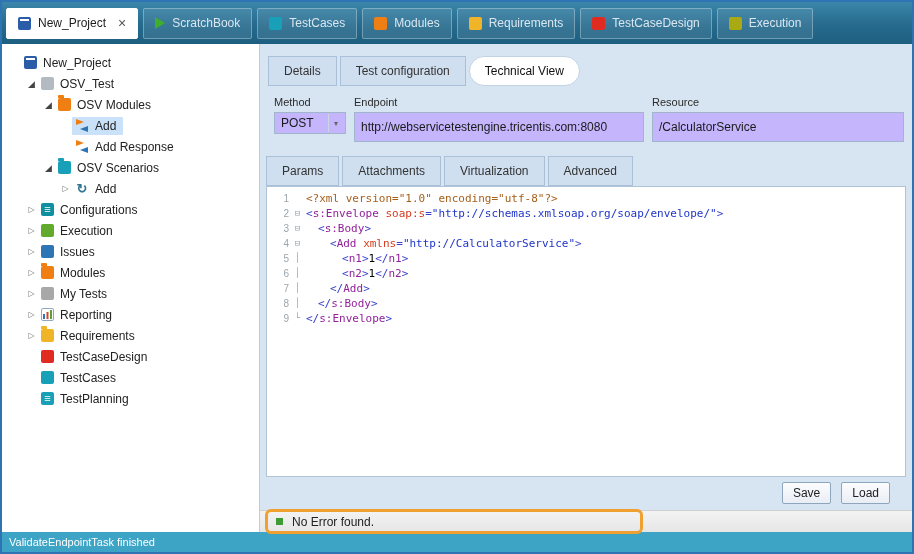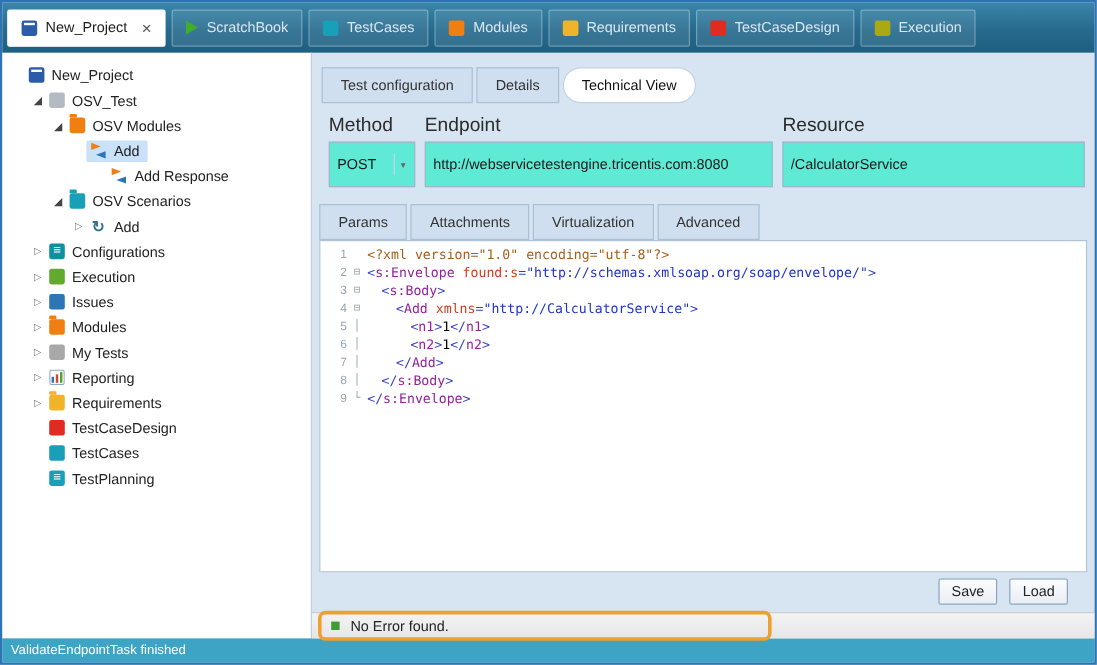--- a/index.html
+++ b/index.html
@@ -58,23 +58,23 @@
   .detail-tabs { display: flex; margin: 12px 0 0 8px; gap: 3px; flex: none; }
   .dtab, .ptab {
     height: 30px; padding: 0 15px; display: flex; align-items: center;
     font-size: 12px; color: #333; background: #cfdff0; border: 1px solid #a9c0d8; cursor: default;
   }
   .dtab.active, .ptab.active { background: #fff; border-color: #c2d3e4; color: #111; border-radius: 15px; }
 
   
   .form-row { display: flex; gap: 8px; padding: 10px 0 0 14px; flex: none; }
   .field { display: flex; flex-direction: column; gap: 4px; }
-  .field label { font-size: 16px; color: #2b2b2b; }
+  .field label { font-size: 11px; color: #2b2b2b; }
   .control {
-    height: 38px; background: #5eead4; border: 1px solid #9fb6cc; font-size: 12px;
+    height: 22px; background: #c4b5fd; border: 1px solid #9fb6cc; font-size: 12px;
     color: #1a1a1a; font-family: "Liberation Sans", sans-serif;
   }
   .method { width: 72px; display: flex; align-items: center; justify-content: space-between; padding: 0 2px 0 6px; }
   .arrow-box { width: 15px; height: 18px; border-left: 1px solid #c9d6e3; display: flex; align-items: center; justify-content: center; color: #666; font-size: 8px; }
   input.control { padding: 14px 6px; }
   .endpoint { width: 290px; }
   .resource { width: 252px; }
 
   
   .payload-tabs { display: flex; margin: 14px 0 0 6px; gap: 3px; flex: none; position: relative; z-index: 2; }
@@ -182,21 +182,21 @@
               <span class="tree-label">OSV Modules</span>
             </span>
           </div>
           <div class="tree-row selected" style="padding-left: 57px;">
             <span class="expander none"></span>
             <span class="tree-entry">
               <span class="ic ic-split"></span>
               <span class="tree-label">Add</span>
             </span>
           </div>
-          <div class="tree-row" style="padding-left: 74px;">
+          <div class="tree-row" style="padding-left: 57px;">
             <span class="expander none"></span>
             <span class="tree-entry">
               <span class="ic ic-split"></span>
               <span class="tree-label">Add Response</span>
             </span>
           </div>
           <div class="tree-row" style="padding-left: 40px;">
             <span class="expander open">◢</span>
             <span class="tree-entry">
               <span class="ic ic-folder" style="background:#18a0b8;--c:#18a0b8"></span>
@@ -283,22 +283,22 @@
             <span class="tree-entry">
               <span class="ic ic-glyph" style="background:#18a0b8">≡</span>
               <span class="tree-label">TestPlanning</span>
             </span>
           </div>
         </div>
     </div>
 
     <div class="main">
       <div class="detail-tabs">
+          <div class="dtab">Details</div>
           <div class="dtab">Test configuration</div>
-          <div class="dtab">Details</div>
           <div class="dtab active">Technical View</div>
         </div>
 
       <div class="form-row">
         <div class="field">
           <label>Method</label>
           <div class="control method">
             <span>POST</span>
             <span class="arrow-box">▾</span>
           </div>
@@ -322,21 +322,21 @@
 
       <div class="editor">
           <div class="code-line">
             <span class="ln">1</span>
             <span class="fold"></span>
             <span class="code" style="padding-left:0px"><span class="sg-decl">&lt;?xml version="1.0" encoding="utf-8"?&gt;</span></span>
           </div>
           <div class="code-line">
             <span class="ln">2</span>
             <span class="fold">⊟</span>
-            <span class="code" style="padding-left:0px"><span class="sg-p">&lt;</span><span class="sg-tag">s:Envelope</span><span class="sg-txt"> </span><span class="sg-attr">found:s</span><span class="sg-p">=</span><span class="sg-val">"http://schemas.xmlsoap.org/soap/envelope/"</span><span class="sg-p">&gt;</span></span>
+            <span class="code" style="padding-left:0px"><span class="sg-p">&lt;</span><span class="sg-tag">s:Envelope</span><span class="sg-txt"> </span><span class="sg-attr">soap:s</span><span class="sg-p">=</span><span class="sg-val">"http://schemas.xmlsoap.org/soap/envelope/"</span><span class="sg-p">&gt;</span></span>
           </div>
           <div class="code-line">
             <span class="ln">3</span>
             <span class="fold">⊟</span>
             <span class="code" style="padding-left:12px"><span class="sg-p">&lt;</span><span class="sg-tag">s:Body</span><span class="sg-p">&gt;</span></span>
           </div>
           <div class="code-line">
             <span class="ln">4</span>
             <span class="fold">⊟</span>
             <span class="code" style="padding-left:24px"><span class="sg-p">&lt;</span><span class="sg-tag">Add</span><span class="sg-txt"> </span><span class="sg-attr">xmlns</span><span class="sg-p">=</span><span class="sg-val">"http://CalculatorService"</span><span class="sg-p">&gt;</span></span>

